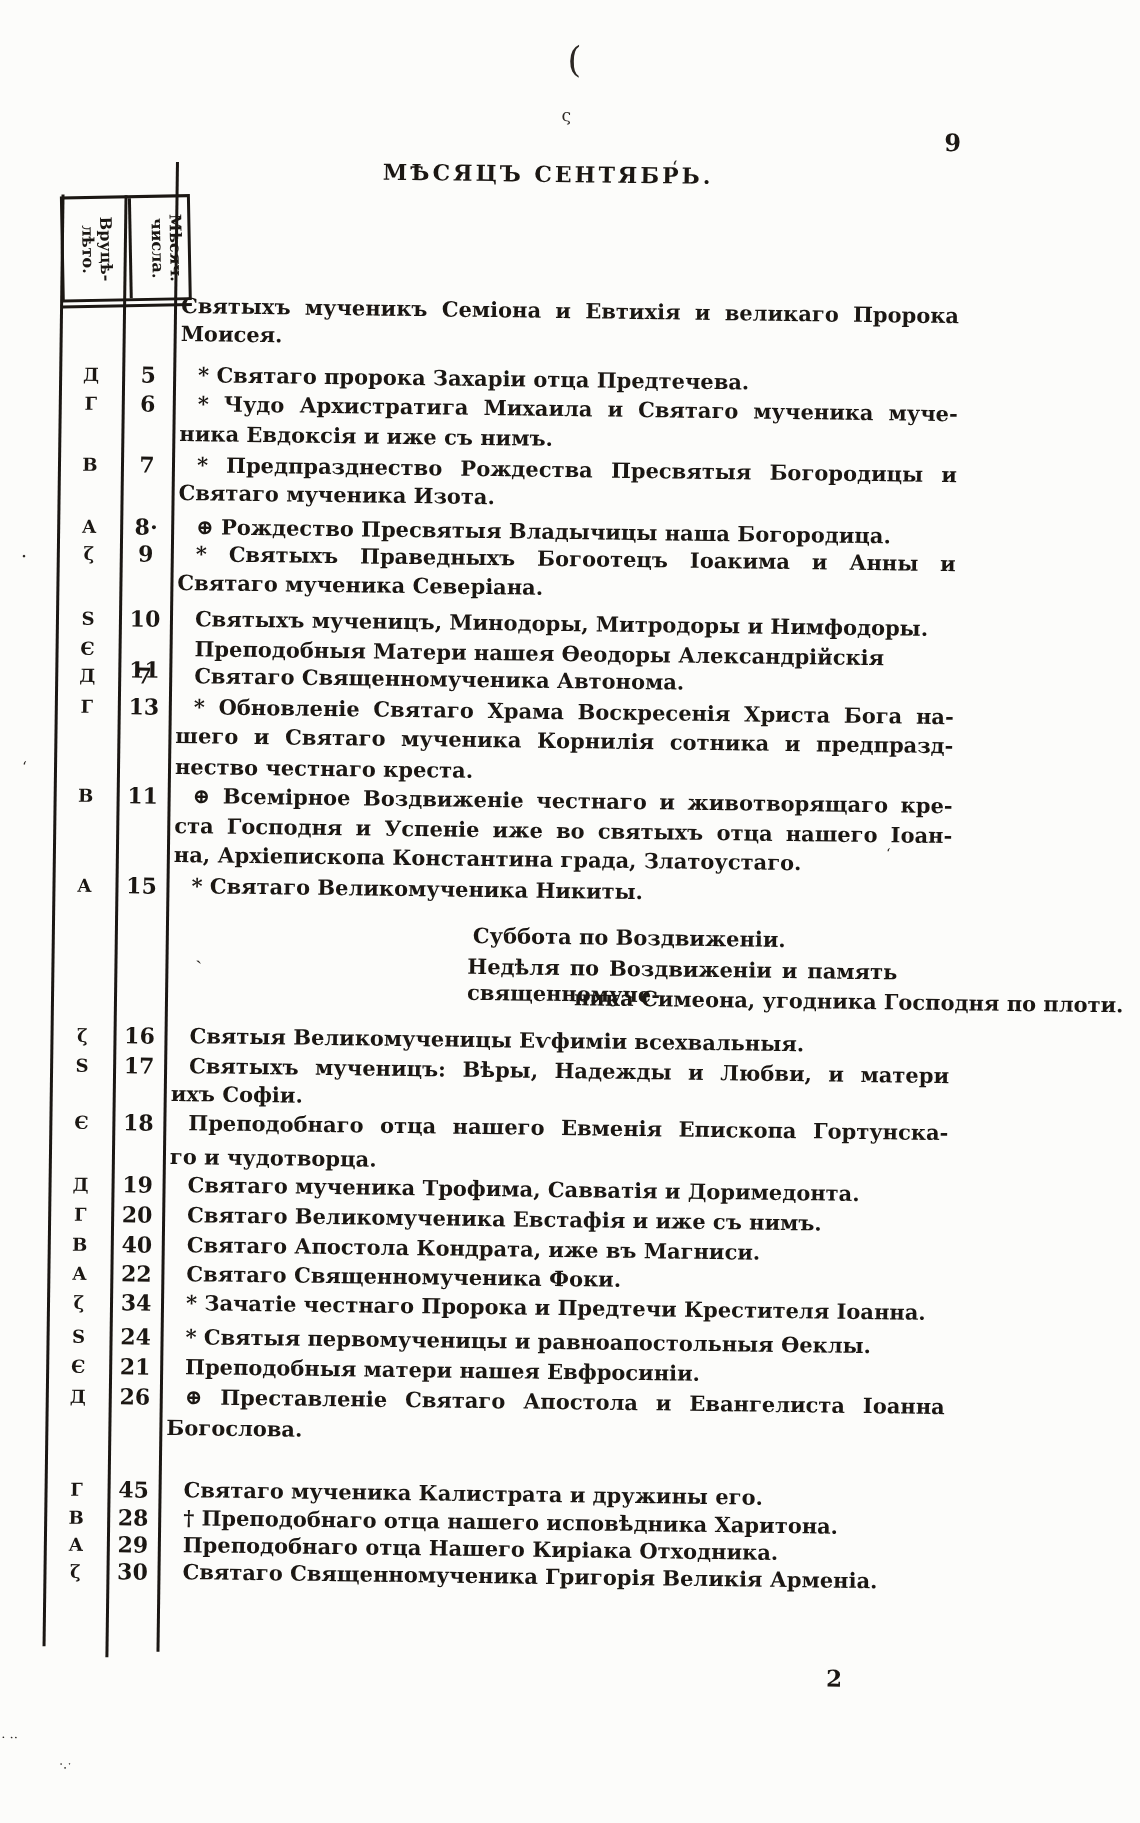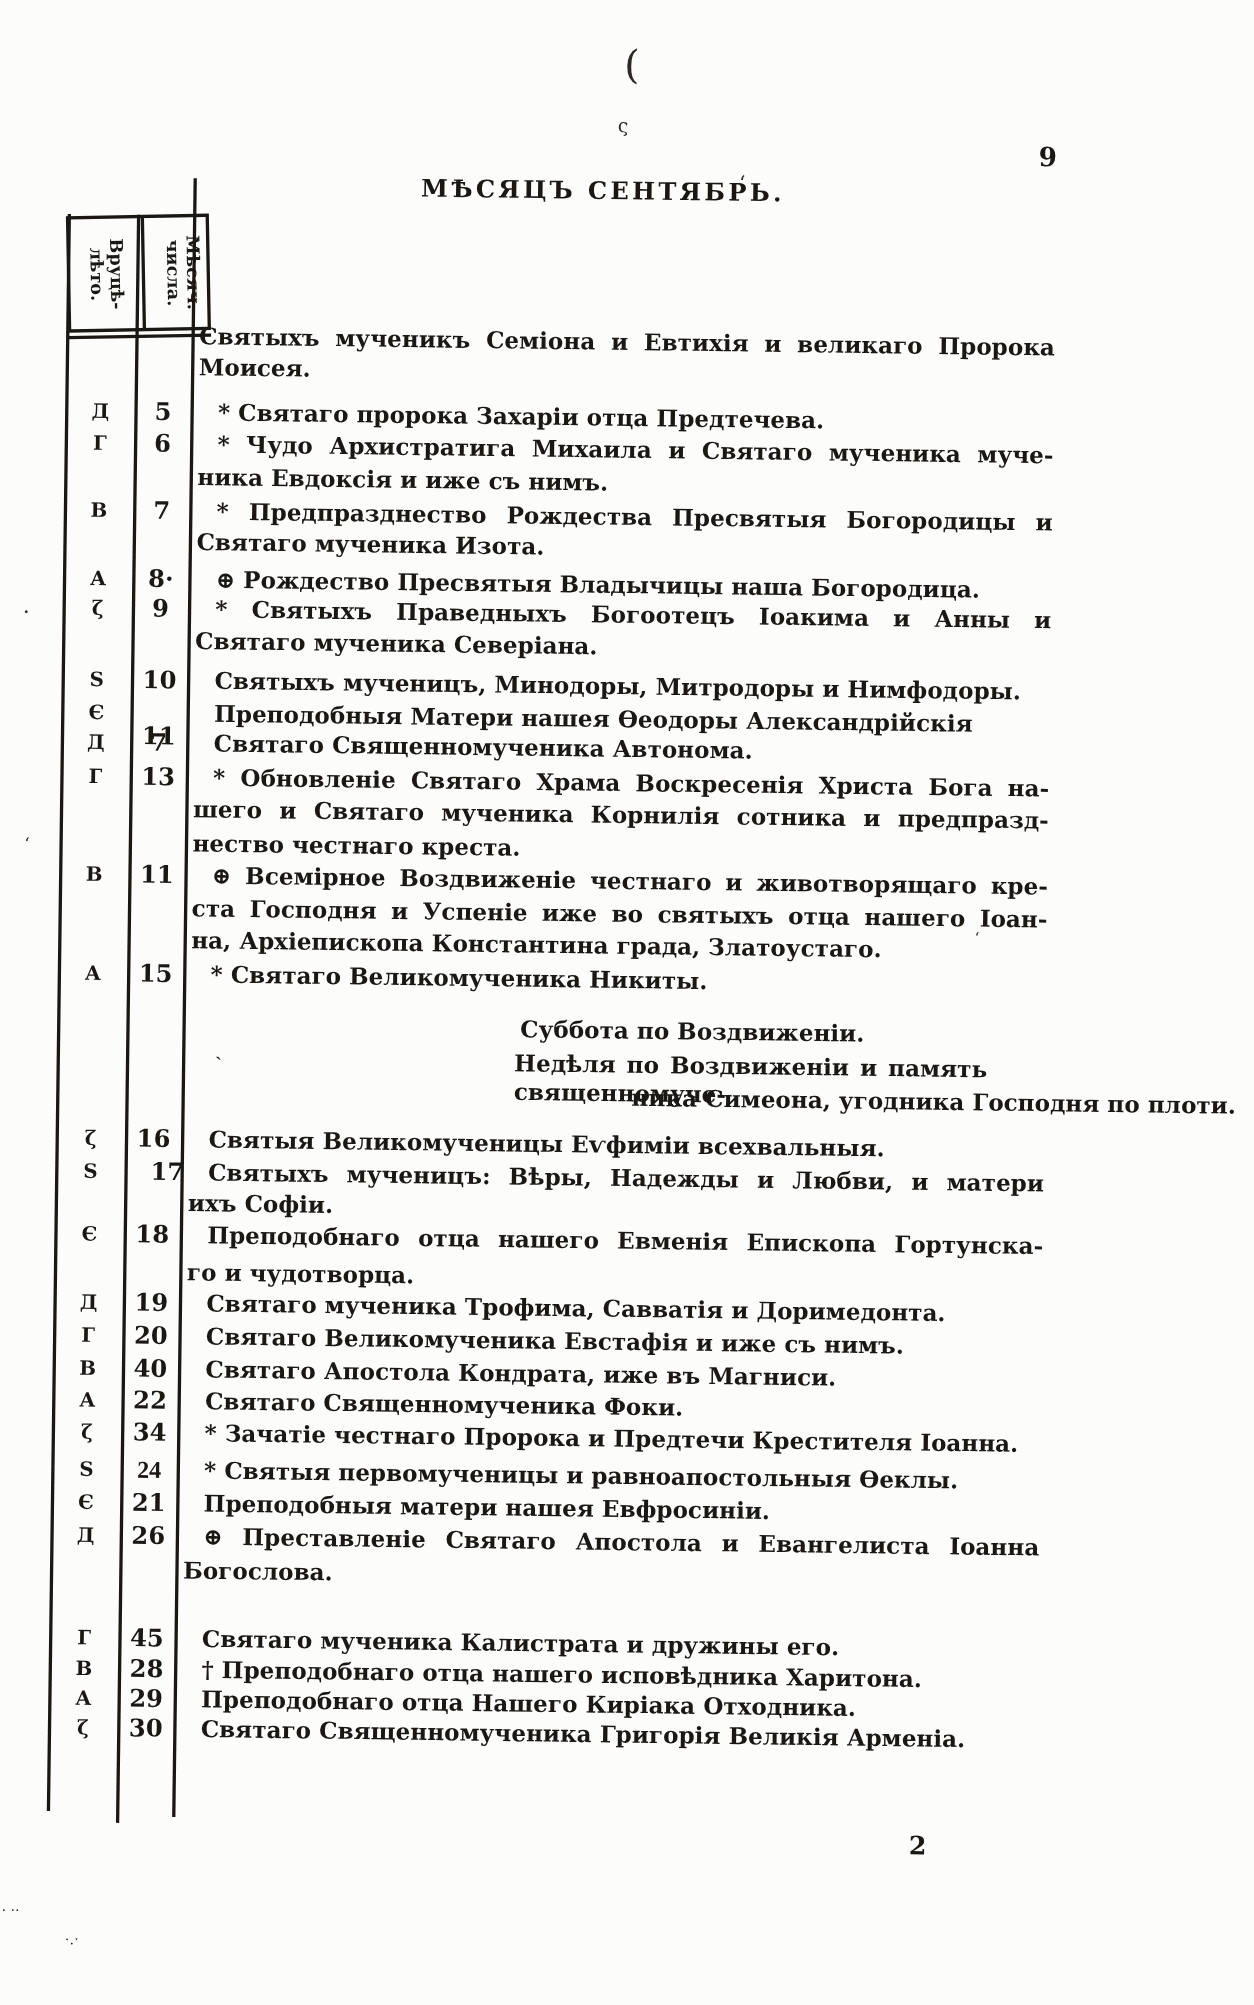--- a/index.html
+++ b/index.html
@@ -96,35 +96,35 @@
         <div class="daynum" style="top: 663px;">7</div>
         <div class="dayletter" style="top: 697px;">Г</div>
         <div class="daynum" style="top: 694px;">13</div>
         <div class="dayletter" style="top: 786px;">В</div>
         <div class="daynum" style="top: 783px;">11</div>
         <div class="dayletter" style="top: 876px;">А</div>
         <div class="daynum" style="top: 873px;">15</div>
         <div class="dayletter" style="top: 1026px;">ζ</div>
         <div class="daynum" style="top: 1023px;">16</div>
         <div class="dayletter" style="top: 1056px;">Ѕ</div>
-        <div class="daynum" style="top: 1053px; margin-left: 13px;">17</div>
+        <div class="daynum" style="top: 1053px;">17</div>
         <div class="dayletter" style="top: 1113px;">Є</div>
         <div class="daynum" style="top: 1110px;">18</div>
         <div class="dayletter" style="top: 1175px;">Д</div>
         <div class="daynum" style="top: 1172px;">19</div>
         <div class="dayletter" style="top: 1205px;">Г</div>
         <div class="daynum" style="top: 1202px;">20</div>
         <div class="dayletter" style="top: 1235px;">В</div>
         <div class="daynum" style="top: 1232px;">40</div>
         <div class="dayletter" style="top: 1264px;">А</div>
         <div class="daynum" style="top: 1261px;">22</div>
         <div class="dayletter" style="top: 1293px;">ζ</div>
         <div class="daynum" style="top: 1290px;">34</div>
         <div class="dayletter" style="top: 1327px;">Ѕ</div>
-        <div class="daynum" style="top: 1324px; font-family: Liberation Serif, serif;">24</div>
+        <div class="daynum" style="top: 1324px;">24</div>
         <div class="dayletter" style="top: 1357px;">Є</div>
         <div class="daynum" style="top: 1354px;">21</div>
         <div class="dayletter" style="top: 1387px;">Д</div>
         <div class="daynum" style="top: 1384px;">26</div>
         <div class="dayletter" style="top: 1480px;">Г</div>
         <div class="daynum" style="top: 1477px;">45</div>
         <div class="dayletter" style="top: 1508px;">В</div>
         <div class="daynum" style="top: 1505px; text-align: center;">28</div>
         <div class="dayletter" style="top: 1535px;">А</div>
         <div class="daynum" style="top: 1532px;">29</div>

